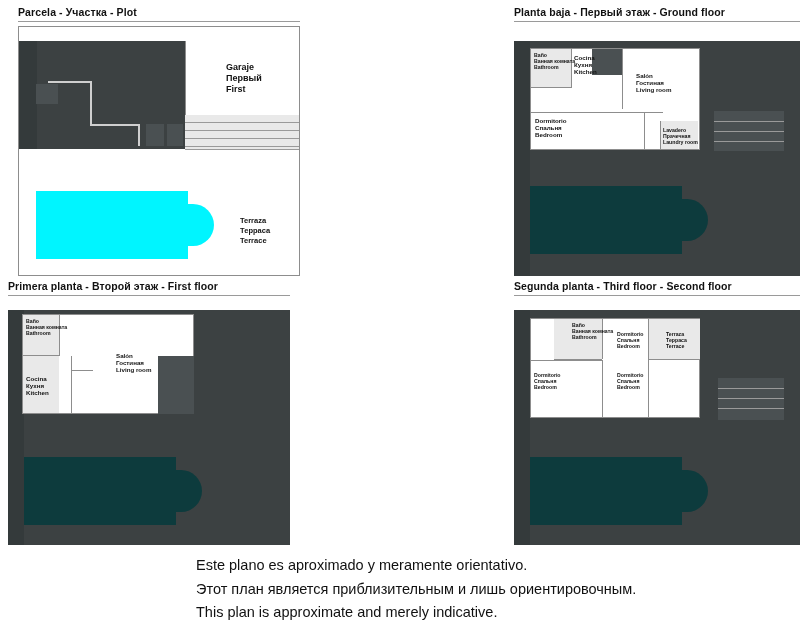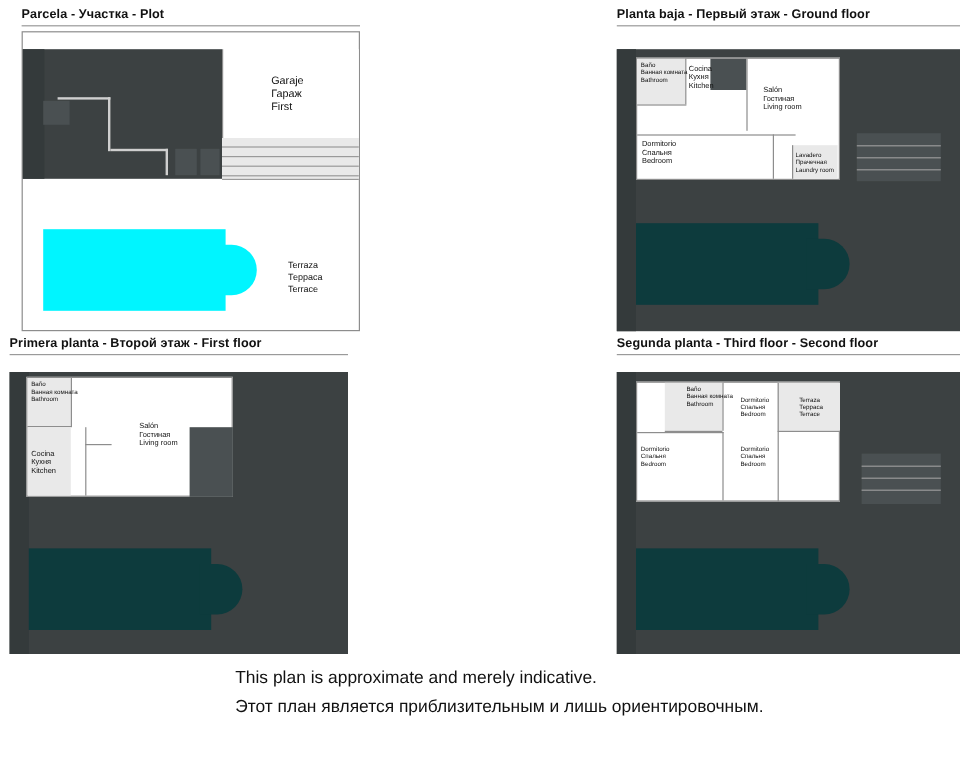--- a/index.html
+++ b/index.html
@@ -66,21 +66,21 @@
   .outline  { border: 1px solid #8d8d8d; }
   .thinline { background: #9a9a9a; }
   .pool     { background: #00f5ff; }
   .pool-dark{ background: #0d3b3d; }
 
   .lbl {
     position: absolute;
     font-size: 7.5px;
     line-height: 9px;
     color: #111;
-    font-weight: normal;
+    font-weight: bold;
     white-space: nowrap;
   }
   .lbl.sm { font-size: 5.2px; line-height: 6px; }
   .lbl.md { font-size: 6.2px; line-height: 7.2px; }
   .lbl.big { font-size: 9px; line-height: 11px; }
 
   .caption {
     position: absolute;
     left: 196px;
     top: 554px;
@@ -109,21 +109,21 @@
       <div class="blk midgray" style="left:18px; top:58px; width:22px; height:20px;"></div>
       <div class="blk" style="left:30px; top:55px; width:44px; height:2px; background:#cfcfcf;"></div>
       <div class="blk" style="left:72px; top:55px; width:2px; height:45px; background:#cfcfcf;"></div>
       <div class="blk" style="left:74px; top:98px; width:48px; height:2px; background:#cfcfcf;"></div>
       <div class="blk" style="left:120px; top:98px; width:2px; height:22px; background:#cfcfcf;"></div>
       <div class="blk midgray" style="left:128px; top:98px; width:18px; height:22px;"></div>
       <div class="blk midgray" style="left:149px; top:98px; width:16px; height:22px;"></div>
 
       <div class="blk white" style="left:167px; top:15px; width:114px; height:74px; border-left:1px solid #8d8d8d;"></div>
       <div class="lbl big" style="left:208px; top:36px;">Garaje</div>
-      <div class="lbl big" style="left:208px; top:47px;">Гараж</div>
+      <div class="lbl big" style="left:208px; top:47px;">Первый</div>
       <div class="lbl big" style="left:208px; top:58px;">First</div>
 
       <div class="blk lightgray" style="left:167px; top:89px; width:114px; height:34px;"></div>
       <div class="blk thinline" style="left:167px; top:96px; width:114px; height:1px;"></div>
       <div class="blk thinline" style="left:167px; top:104px; width:114px; height:1px;"></div>
       <div class="blk thinline" style="left:167px; top:112px; width:114px; height:1px;"></div>
       <div class="blk thinline" style="left:167px; top:120px; width:114px; height:1px;"></div>
       <div class="blk thinline" style="left:167px; top:123px; width:114px; height:1px;"></div>
 
       <div class="blk pool" style="left:18px; top:165px; width:152px; height:68px;"></div>
@@ -261,15 +261,16 @@
       <div class="blk thinline" style="left:204px; top:108px; width:66px; height:1px;"></div>
 
       <div class="blk pool-dark" style="left:16px; top:157px; width:152px; height:68px;"></div>
       <div class="blk pool-dark" style="left:158px; top:170px; width:36px; height:42px; border-radius:0 22px 22px 0;"></div>
     </div>
   </div>
 
 </div>
 
 <div class="caption">
+  <div>Este plano es aproximado y meramente orientativo.</div>
+  <div>Этот план является приблизительным и лишь ориентировочным.</div>
   <div>This plan is approximate and merely indicative.</div>
-  <div>Этот план является приблизительным и лишь ориентировочным.</div>
 </div>
 
 </body></html>

